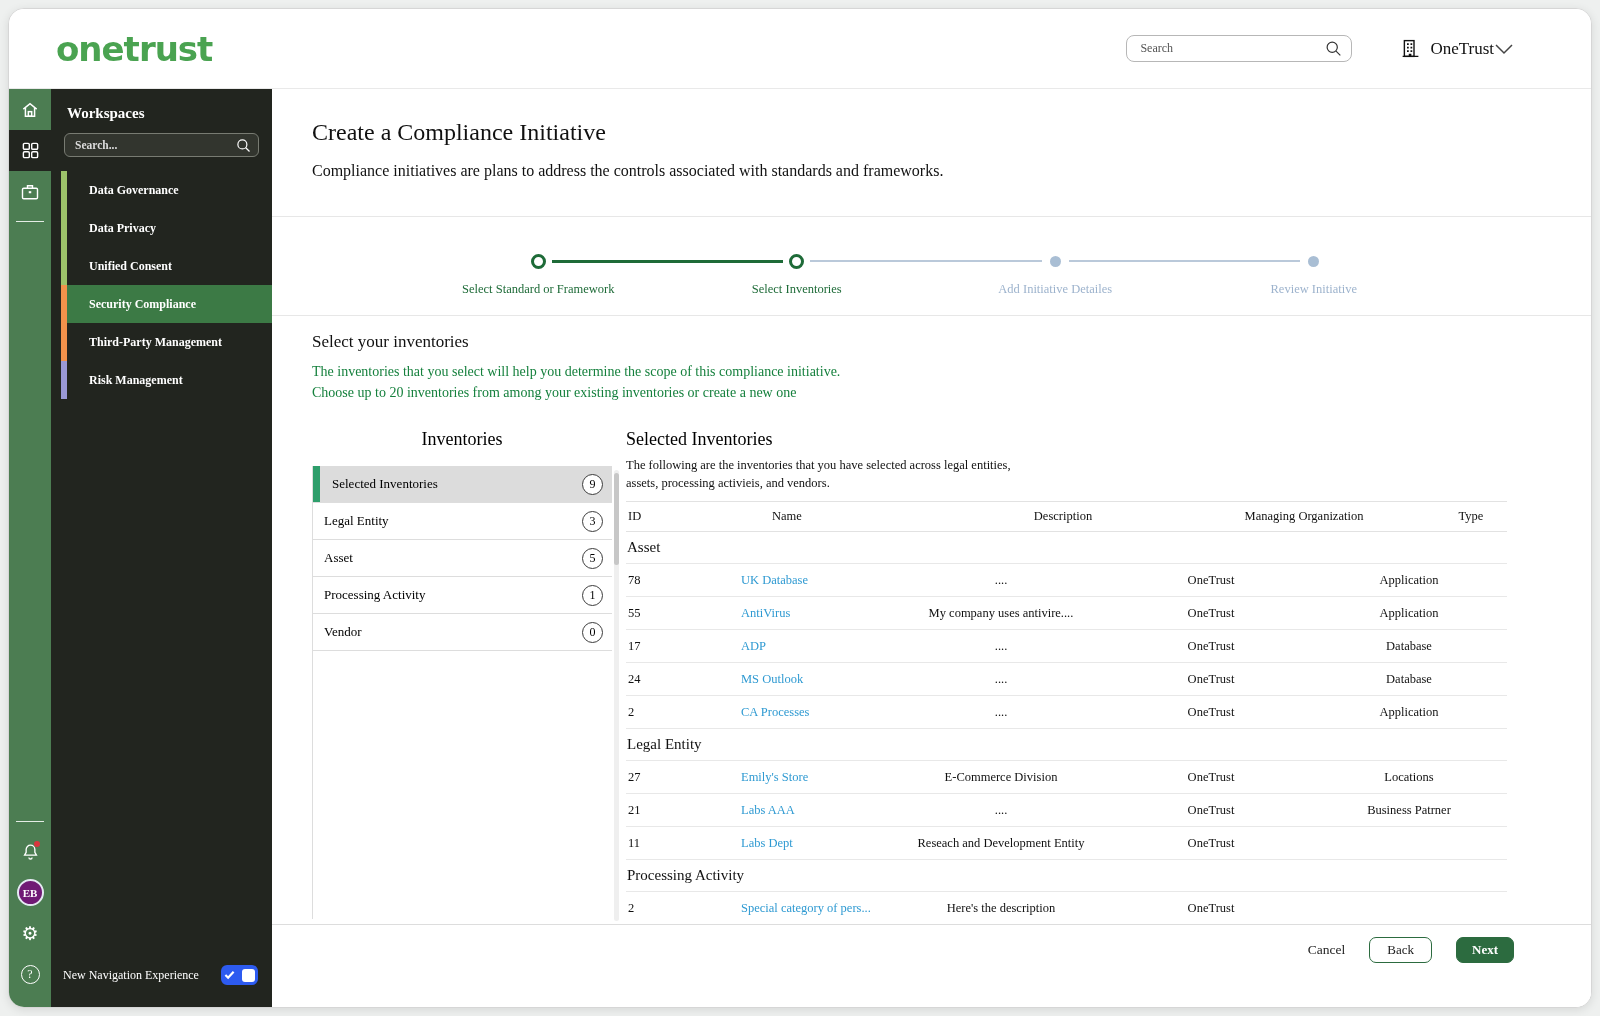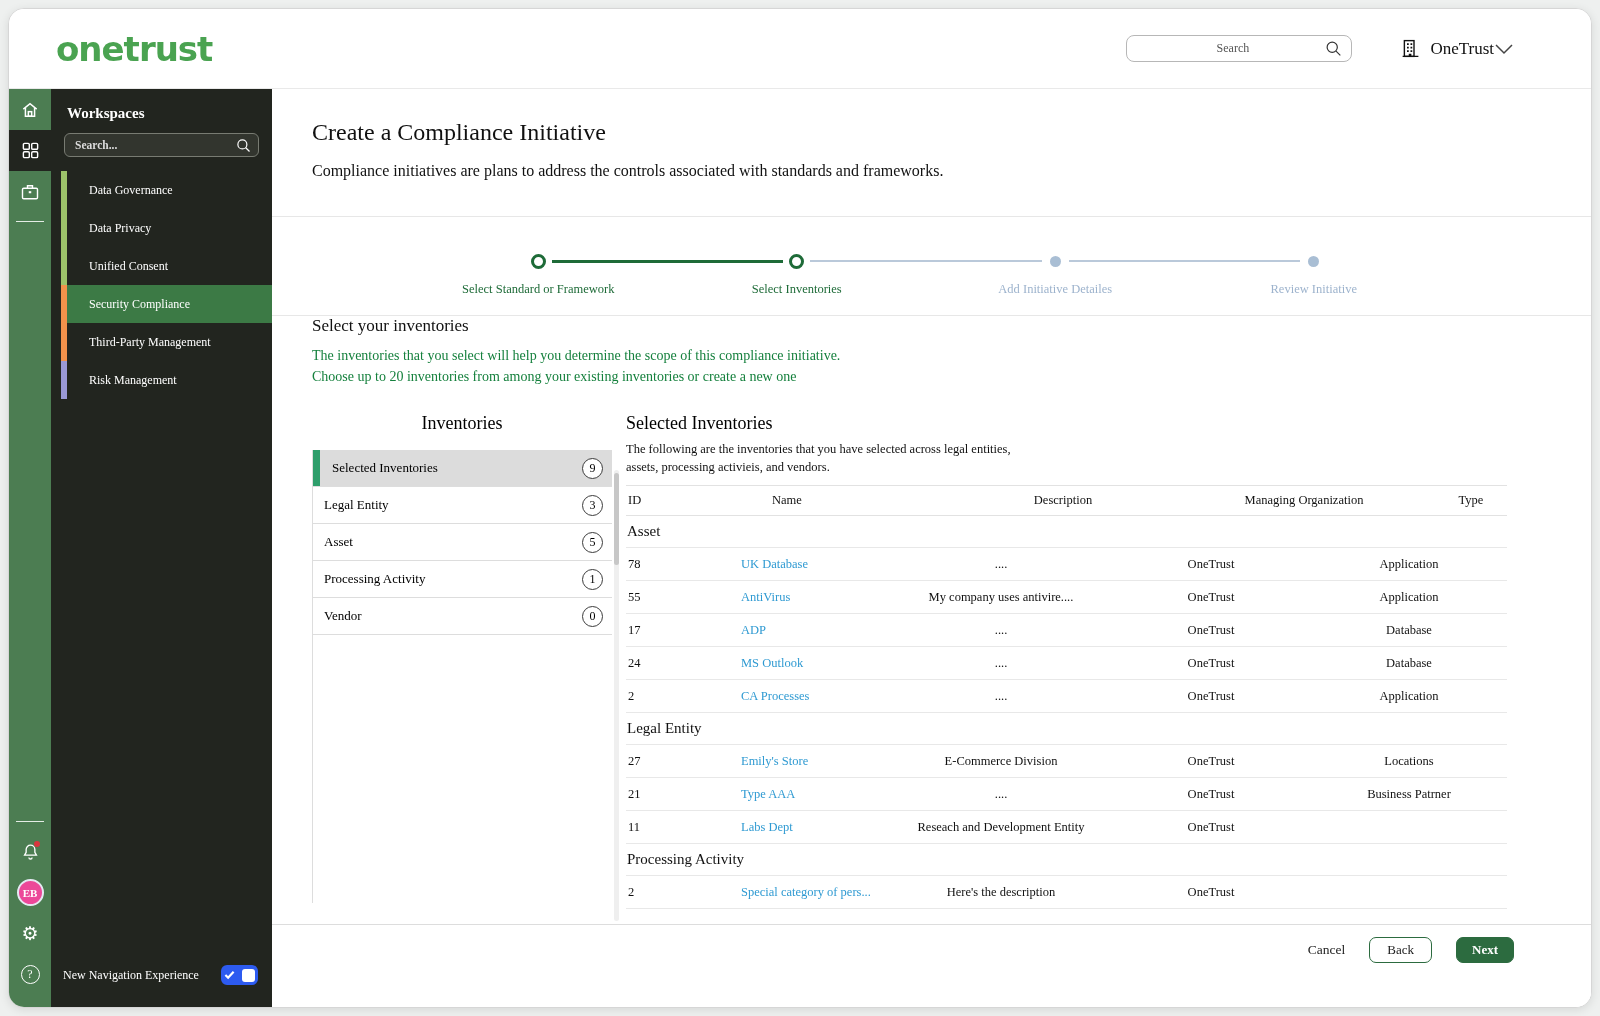--- a/index.html
+++ b/index.html
@@ -5,49 +5,49 @@
   * { box-sizing: border-box; margin: 0; padding: 0; }
   html,body { width:1600px; height:1016px; background:#eef0ef; font-family:"Liberation Serif", serif; }
   .frame{ position:relative; width:1584px; height:1000px; margin:8px; background:#fff;
           border:1px solid #d6d6d6; border-radius:16px; overflow:hidden;
           box-shadow:0 2px 10px rgba(0,0,0,.10); display:flex; flex-direction:column;}
   
   .topbar{height:80px; flex:0 0 80px; display:flex; align-items:center; padding:0 77px 0 47px; background:#fff; border-bottom:1px solid #e9e9e9;}
   .logo{font-family:"DejaVu Sans", sans-serif; font-weight:600; font-size:34px; color:#4aa351; letter-spacing:-1px;}
   .top-spacer{flex:1;}
   .search-box{width:226px; height:27px; border:1px solid #b7b7b7; border-radius:8px; display:flex; align-items:center; padding:0 9px 0 13px; background:#fff;}
-  .search-box input{border:none; outline:none; flex:1; font-family:"Liberation Serif", serif; font-size:12px; color:#333; background:transparent;text-align:center;}
+  .search-box input{border:none; outline:none; flex:1; font-family:"Liberation Serif", serif; font-size:12px; color:#333; background:transparent;}
   .search-box input::placeholder{color:#555;}
   .org{display:flex; align-items:center; gap:9px; margin-left:48px;}
   .org-name{font-size:17px; color:#111;}
   .chevron{margin-left:auto;}
   
   .body{flex:1; display:flex; min-height:0;}
   
   .rail{width:42px; flex:0 0 42px; background:#4c7d52; display:flex; flex-direction:column; align-items:center;}
   .rail-btn{width:42px; height:41px; display:flex; align-items:center; justify-content:center; cursor:pointer; position:relative;}
   .rail-btn.active{background:#22251f;}
   .rail-divider{width:28px; border-top:1px solid rgba(255,255,255,.85); margin:9px 0;}
   .rail-spacer{flex:1;}
-  .avatar{width:27px; height:27px; border-radius:50%; background:#ec4899; border:2px solid #e4e9f2; color:#fff;
+  .avatar{width:27px; height:27px; border-radius:50%; background:#701a75; border:2px solid #e4e9f2; color:#fff;
           font-size:11px; font-weight:bold; display:flex; align-items:center; justify-content:center; margin:7px 16px;}
   .gear{font-family:"DejaVu Sans", sans-serif; color:#fff; font-size:19px; line-height:1;}
   .qmark{width:19px; height:19px; border:1.5px solid #fff; border-radius:50%; color:#fff; font-size:12px; display:flex; align-items:center; justify-content:center;}
   .bell-dot{position:absolute; top:10px; right:11px; width:6px; height:6px; border-radius:50%; background:#d9363e;}
   
   .ws-panel{width:221px; flex:0 0 221px; background:#22251f; color:#fff; display:flex; flex-direction:column;}
   .ws-title{font-size:15px; font-weight:bold; padding:16px 16px 11px 16px;}
   .ws-search{margin:0 13px; height:24px; background:#32352e; border:1px solid #787b72; border-radius:6px; display:flex; align-items:center; padding:0 7px 0 10px;}
   .ws-search input{border:none; outline:none; background:transparent; color:#eee; font-family:"Liberation Serif", serif; font-size:11.5px; font-weight:bold; flex:1;}
   .ws-search input::placeholder{color:#ddd;}
   .ws-nav{margin-top:14px;}
   .ws-item{position:relative; height:38px; display:flex; align-items:center; padding-left:38px; cursor:pointer;}
   .ws-item::before{content:""; position:absolute; left:10px; top:0; bottom:0; width:6px; background:var(--strip);}
   .ws-item.selected{background:linear-gradient(to right, transparent 10px, #3c7a45 10px);}
-  .ws-label{font-size:12px; font-weight:normal;}
+  .ws-label{font-size:12px; font-weight:bold;}
   .ws-spacer{flex:1;}
   .ws-footer{display:flex; align-items:center; padding:0 14px 22px 12px;}
   .toggle-label{font-size:12px; font-weight:normal;}
   .toggle{margin-left:auto; width:37px; height:20px; border-radius:6px; background:#2d5bf0; display:flex; align-items:center; justify-content:space-between; padding:0 3px; cursor:pointer;}
   .toggle .knob{width:13px; height:13px; background:#fff; border-radius:3px;}
   
   .main{flex:1; min-width:0; background:#fff; position:relative; display:flex; flex-direction:column;}
   .main h1{margin:30px 0 0 40px; font-size:24px; font-weight:normal; color:#111;}
   .subtitle{margin:16px 0 0 40px; font-size:16px; color:#111;}
   .hr{border-top:1px solid #e7e7e7; margin-top:36px;}
@@ -59,21 +59,21 @@
   .sline{flex:1; height:2px; background:#bac9da;}
   .sline.green{height:3px; background:#1e6b38;}
   .sline.hidden{visibility:hidden;}
   .scircle{flex:0 0 auto; margin:0 6px;}
   .scircle.ring{width:15px; height:15px; border:3.5px solid #1e6b38; border-radius:50%; background:#fff;}
   .scircle.dot{width:11px; height:11px; border-radius:50%; background:#a9bed4; margin:0 8px;}
   .slabel{text-align:center; margin-top:13px; font-size:12.5px;}
   .slabel.active{color:#1e6b38;}
   .slabel.upcoming{color:#9db3cd;}
   
-  .section-head{padding-left:40px; margin-top:0;}
+  .section-head{padding-left:40px; margin-top:16px;}
   .section-head h2{font-size:17px; font-weight:normal; color:#111;}
   .sec-desc{margin-top:9px; font-size:14px; line-height:1.5; color:#15803d;}
   
   .content-row{flex:1; min-height:0; display:flex; padding:26px 0 0 40px; overflow:hidden;}
   .inv-col{width:300px; flex:0 0 300px;}
   .inv-title{font-size:18px; font-weight:normal; text-align:center; margin-bottom:16px;}
   .inv-list{height:453px; border-left:1px solid #ddd;}
   .inv-item{position:relative; height:37px; display:flex; align-items:center; padding:0 9px 0 11px; border-bottom:1px solid #ddd; font-size:13px; cursor:pointer;}
   .inv-item.selected{background:#dcdcdc; padding-left:19px;}
   .inv-item.selected::before{content:""; position:absolute; left:0; top:0; bottom:0; width:7px; background:#2e9e6b;}
@@ -346,21 +346,21 @@
                 <div class="group-row">Legal Entity</div>
                 <div class="trow">
                   <div class="c-id">27</div>
                   <div><span class="name-link">Emily's Store</span></div>
                   <div class="c-center">E-Commerce Division</div>
                   <div class="c-center">OneTrust</div>
                   <div class="c-center">Locations</div>
                 </div>
                 <div class="trow">
                   <div class="c-id">21</div>
-                  <div><span class="name-link">Type AAA</span></div>
+                  <div><span class="name-link">Labs AAA</span></div>
                   <div class="c-center">....</div>
                   <div class="c-center">OneTrust</div>
                   <div class="c-center">Business Patrner</div>
                 </div>
                 <div class="trow">
                   <div class="c-id">11</div>
                   <div><span class="name-link">Labs Dept</span></div>
                   <div class="c-center">Reseach and Development Entity</div>
                   <div class="c-center">OneTrust</div>
                   <div class="c-center"></div>

